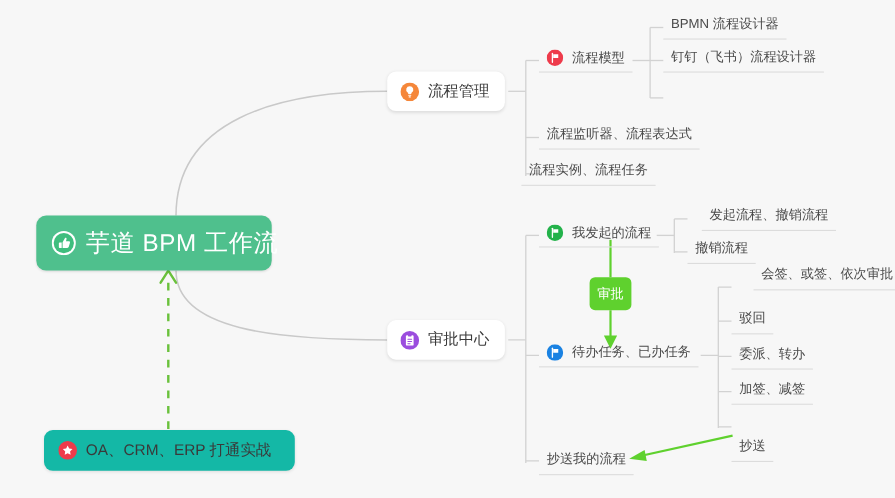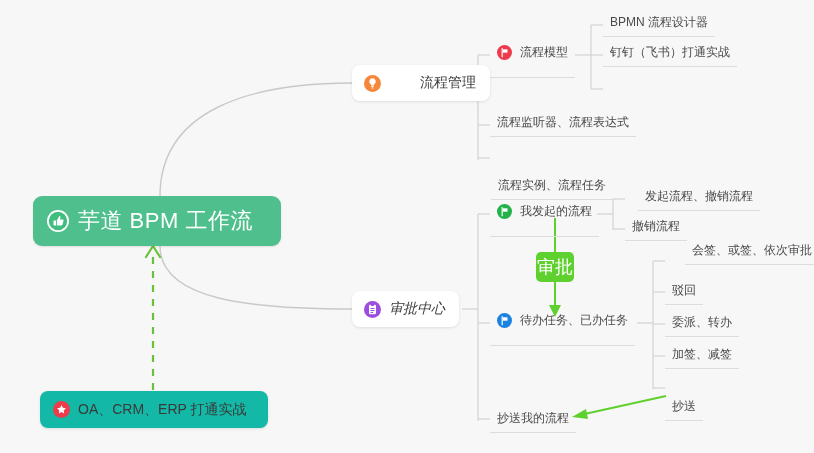--- a/index.html
+++ b/index.html
@@ -26,21 +26,21 @@
     width: 814px;
     height: 453px;
     pointer-events: none;
   }
 
   
   .root-node {
     position: absolute;
     left: 33px;
     top: 196px;
-    width: 248px;
+    width: 214px;
     height: 50px;
     background: #4fc08d;
     border-radius: 9px;
     box-sizing: border-box;
     display: flex;
     align-items: center;
     padding-left: 14px;
     box-shadow: 0 1px 2px rgba(0,0,0,0.10);
   }
   .root-label {
@@ -79,21 +79,21 @@
     white-space: nowrap;
   }
   .leaf-label {
     font-size: 12px;
     color: #4a4a4a;
     white-space: nowrap;
   }
   .leaf-node.with-icon {
     display: flex;
     align-items: center;
-    padding-bottom: 16px;
+    padding-bottom: 4px;
   }
   .leaf-node.with-icon .leaf-label {
     margin-left: 8px;
   }
 
   
   .callout-node {
     position: absolute;
     left: 40px;
     top: 391px;
@@ -122,21 +122,21 @@
     width: 38px;
     height: 30px;
     background: #5fd12e;
     border-radius: 5px;
     display: flex;
     align-items: center;
     justify-content: center;
   }
   .tag-label {
     color: #ffffff;
-    font-size: 18px;
+    font-size: 12px;
     white-space: nowrap;
     text-align: right;
   }
 
   
   .icon {
     display: inline-flex;
     align-items: center;
     justify-content: center;
     flex: 0 0 auto;
@@ -217,21 +217,21 @@
       <svg width="22" height="22" viewBox="0 0 22 22">
         <circle cx="11" cy="11" r="11" fill="#ffffff"></circle>
         <circle cx="11" cy="11" r="9.2" fill="#3fbe7e"></circle>
         <path d="M7.2 10.4h1.9v5.1H7.2a.7.7 0 0 1-.7-.7v-3.7c0-.4.3-.7.7-.7z" fill="#ffffff"></path>
         <path d="M9.9 10.3l2.2-3.9c.2-.4.7-.5 1-.2.3.2.5.6.4 1l-.5 2.2h2.7c.6 0 1.1.6.9 1.2l-1 3.6c-.2.7-.8 1.2-1.5 1.2H9.9v-5.1z" fill="#ffffff"></path>
       </svg>
     </span>
     <span class="root-label">芋道 BPM 工作流</span>
   </div>
 
-  <div class="branch-node" style="left:352px; top:65px;gap:31px;">
+  <div class="branch-node" style="left:352px; top:65px;">
     <span class="icon">
       <svg width="17" height="17" viewBox="0 0 17 17">
         <circle cx="8.5" cy="8.5" r="8.5" fill="#f5873a"></circle>
         <path d="M8.5 3.3a3.2 3.2 0 0 0-1.9 5.8c.3.2.5.6.5 1v.3h2.8v-.3c0-.4.2-.8.5-1a3.2 3.2 0 0 0-1.9-5.8z" fill="#ffffff"></path>
         <rect x="7.1" y="11.1" width="2.8" height="1" rx="0.5" fill="#ffffff"></rect>
         <rect x="7.5" y="12.6" width="2" height="1" rx="0.5" fill="#ffffff"></rect>
       </svg>
     </span>
     <span class="branch-label">流程管理</span>
   </div>
@@ -244,31 +244,31 @@
         <path d="M5.9 4.3h4.6v3.4H5.9z" fill="#ffffff"></path>
       </svg>
     </span>
     <span class="leaf-label">流程模型</span>
   </div>
 
   <div class="leaf-node" style="left:603px; top:12px;">
     <span class="leaf-label">BPMN 流程设计器</span>
   </div>
   <div class="leaf-node" style="left:603px; top:42px;">
-    <span class="leaf-label">钉钉（飞书）打通实战</span>
+    <span class="leaf-label">钉钉（飞书）流程设计器</span>
   </div>
 
   <div class="leaf-node" style="left:490px; top:112px;">
     <span class="leaf-label">流程监听器、流程表达式</span>
   </div>
-  <div class="leaf-node" style="left:491px; top:145px;margin-top:30px;">
+  <div class="leaf-node" style="left:474px; top:145px;">
     <span class="leaf-label">流程实例、流程任务</span>
   </div>
 
-  <div class="branch-node" style="left:352px; top:291px;font-style:italic;">
+  <div class="branch-node" style="left:352px; top:291px;">
     <span class="icon">
       <svg width="17" height="17" viewBox="0 0 17 17">
         <circle cx="8.5" cy="8.5" r="8.5" fill="#9b4dde"></circle>
         <rect x="5" y="3.8" width="7" height="9.4" rx="1.1" fill="#ffffff"></rect>
         <rect x="6.8" y="3" width="3.4" height="1.9" rx="0.7" fill="#9b4dde"></rect>
         <rect x="6.3" y="7" width="4.4" height="0.9" rx="0.45" fill="#9b4dde"></rect>
         <rect x="6.3" y="9" width="4.4" height="0.9" rx="0.45" fill="#9b4dde"></rect>
         <rect x="6.3" y="11" width="3" height="0.9" rx="0.45" fill="#9b4dde"></rect>
       </svg>
     </span>

